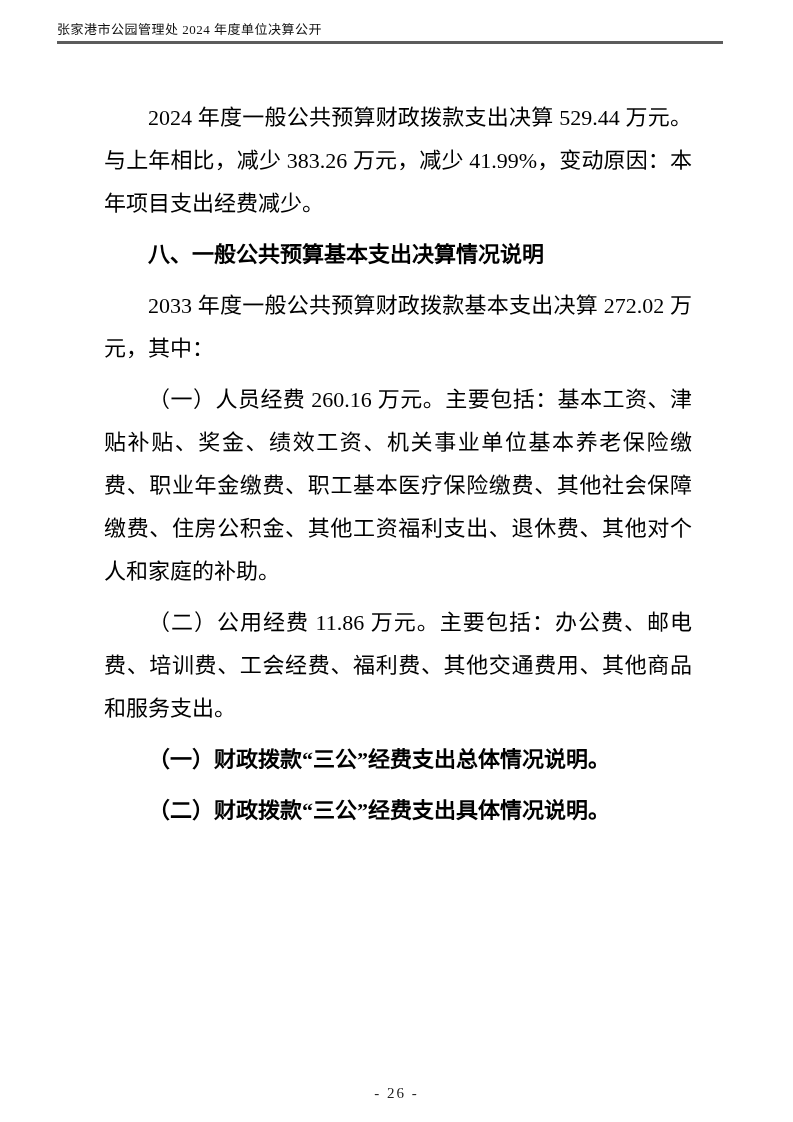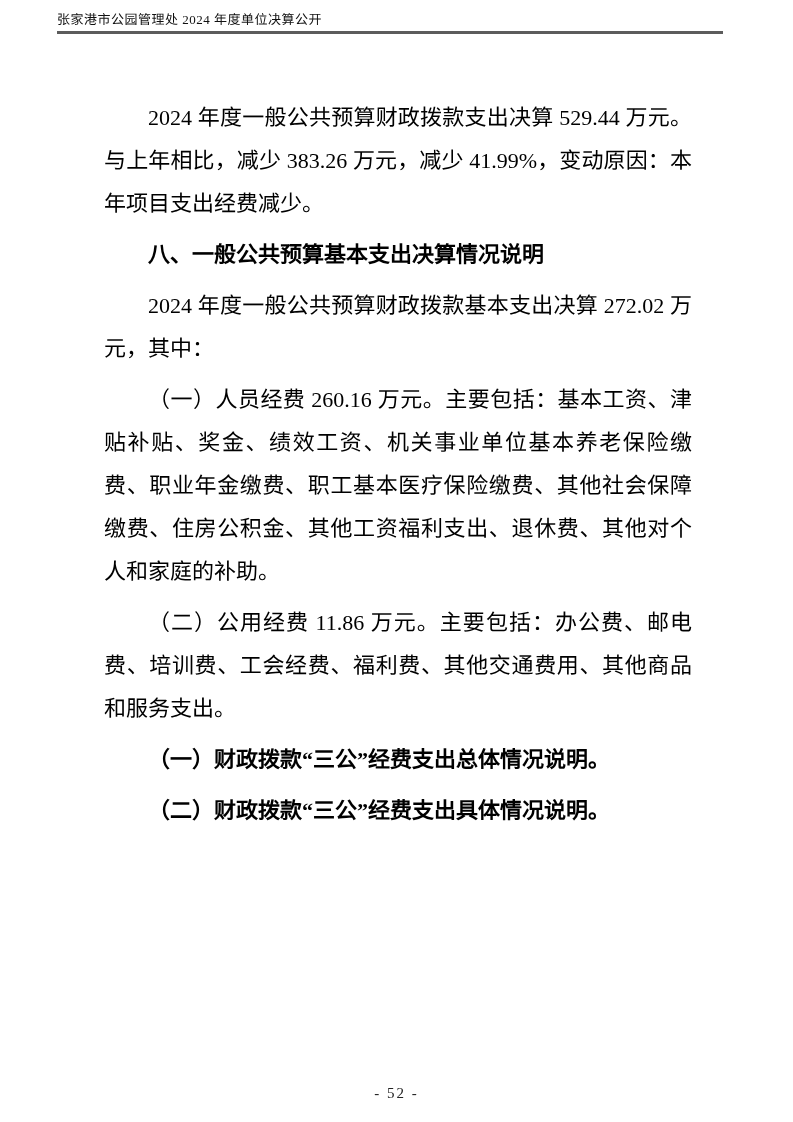--- a/index.html
+++ b/index.html
@@ -20,20 +20,21 @@
     position: absolute;
     top: 12px;
     left: 57px;
     width: 666px;
   }
   .doc-header .header-title {
     font-size: 13px;
     line-height: 16px;
     color: #111111;
     letter-spacing: 0.5px;
+    margin-top: 10px;
   }
   .doc-header .header-rule {
     margin-top: 3px;
     height: 0;
     border-bottom: 3px solid #5c5c5c;
   }
   .doc-body {
     position: absolute;
     top: 88px;
     left: 96px;
@@ -74,24 +75,24 @@
 <div class="page">
 
   <div class="doc-header">
     <div class="header-title">张家港市公园管理处 2024 年度单位决算公开</div>
     <div class="header-rule"></div>
   </div>
 
   <div class="doc-body">
     <p class="body">2024 年度一般公共预算财政拨款支出决算 529.44 万元。与上年相比，减少 383.26 万元，减少 41.99%，变动原因：本年项目支出经费减少。</p>
     <p class="heading">八、一般公共预算基本支出决算情况说明</p>
-    <p class="body">2024 年度一般公共预算财政拨款基本支出决算 272.02 万元，其中：</p>
+    <p class="body">2033 年度一般公共预算财政拨款基本支出决算 272.02 万元，其中：</p>
     <p class="body">（一）人员经费 260.16 万元。主要包括：基本工资、津贴补贴、奖金、绩效工资、机关事业单位基本养老保险缴费、职业年金缴费、职工基本医疗保险缴费、其他社会保障缴费、住房公积金、其他工资福利支出、退休费、其他对个人和家庭的补助。</p>
     <p class="body">（二）公用经费 11.86 万元。主要包括：办公费、邮电费、培训费、工会经费、福利费、其他交通费用、其他商品和服务支出。</p>
     <p class="subheading">（一）财政拨款“三公”经费支出总体情况说明。</p>
     <p class="subheading">（二）财政拨款“三公”经费支出具体情况说明。</p>
   </div>
 
   <div class="doc-footer">
-    <span class="page-number">- 52 -</span>
+    <span class="page-number">- 26 -</span>
   </div>
 
 </div>
 
 </body></html>

